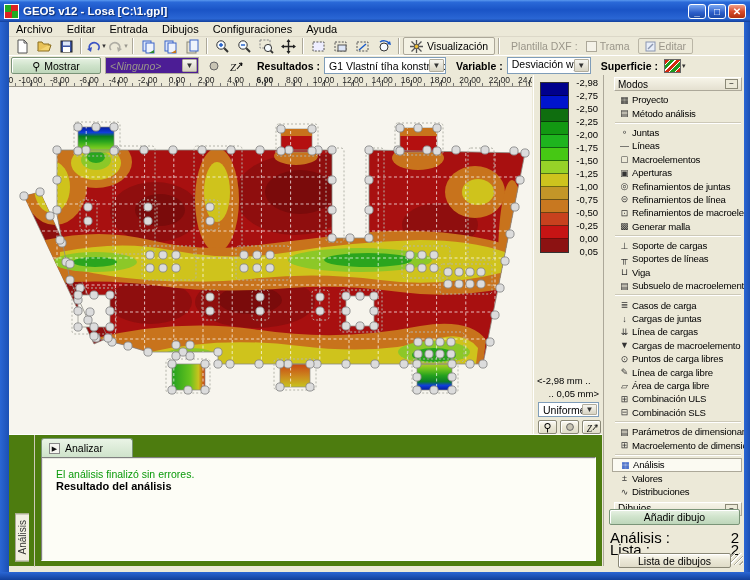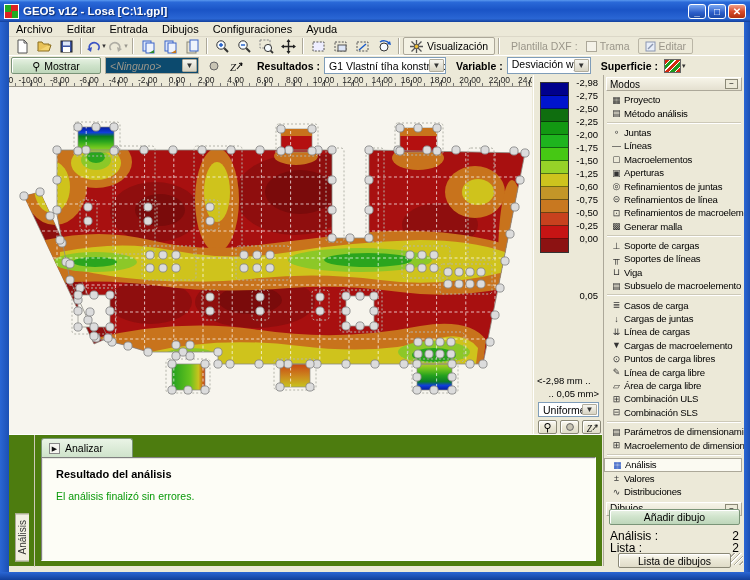--- a/index.html
+++ b/index.html
@@ -61,21 +61,21 @@
     border:1px solid #8a8876; background:linear-gradient(180deg,#fdfcf6,#ece9d8 45%,#e0dcc8);
     box-shadow:inset 1px 1px 0 #fff; border-radius:2px; font-size:10.5px;
     display:flex; align-items:center; justify-content:center; gap:4px;
   }
   .btn-green { background:linear-gradient(180deg,#e8f2e4,#cfe3cb 50%,#bed6ba); border:1px solid #7a9478; }
   .combo { height:17px; background:#fff; border:1px solid #7f9db9; display:flex; align-items:center;
     font-size:10.5px; padding-left:4px; position:relative; white-space:nowrap; overflow:hidden; }
   .combo .arrow { position:absolute; right:1px; top:1px; bottom:1px; width:15px;
     background:linear-gradient(180deg,#f6f5ef,#d8d4c4); border:1px solid #b0ac9c; border-radius:1px;
     font-size:8px; display:flex; align-items:center; justify-content:center; color:#333; }
-  .combo.disabled { background:#0c4a6e; color:#9a968a; border-color:#b0ac9c; }
+  .combo.disabled { background:#4c1d95; color:#9a968a; border-color:#b0ac9c; }
   .boldlbl { font-weight:bold; margin:0 4px 0 10px; white-space:nowrap; }
 
   
   #ruler {
     position:absolute; left:9px; top:75px; width:523px; height:12px;
     background:#ece9d8; border-bottom:1px solid #9a968a; overflow:hidden;
     background-image:repeating-linear-gradient(90deg, transparent 0 6.3px, #777 6.3px 7.3px);
     background-size:100% 3px; background-position:0 100%; background-repeat:no-repeat;
   }
   .ruler-label { position:absolute; top:0; font-size:8.5px; color:#222; transform:translateX(-50%); white-space:nowrap; }
@@ -94,38 +94,38 @@
   .band:last-child { border-bottom:none; }
   .legend-value { position:absolute; right:4px; width:30px; text-align:right; font-size:9.5px; }
   .legend-range { position:absolute; font-size:9.5px; }
   #legend-select { position:absolute; left:4px; top:327px; width:61px; height:15px; }
   .legend-btnrow { position:absolute; left:4px; top:345px; display:flex; gap:3px; }
   .lbtn { width:19px; height:14px; }
 
   
   #sidebar {
     position:absolute; left:603px; top:75px; width:141px; height:491px;
-    background:#ece9d8; border-left:1px solid #aca899; font-size:9.6px;
+    background:#ece9d8; border-left:1px solid #aca899; font-size:9.6px;padding-left:8px;
   }
   .panel-header {
     height:14px; margin:2px 2px 1px 2px; padding:0 3px; display:flex; align-items:center;
     border:1px solid #fff; border-right-color:#aca899; border-bottom-color:#aca899;
     background:linear-gradient(180deg,#f6f4e8,#e4e0d0); font-size:10px;
   }
   .panel-header .hdr-label { flex:1; }
   .min-box { width:13px; height:10px; border:1px solid #8a8876; background:#ece9d8;
     font-size:8px; line-height:8px; text-align:center; }
   .mode-group { padding:1px 0; }
   .group-sep { height:2px; margin:1px 3px; border-top:1px solid #cdc9b8; border-bottom:1px solid #fff; }
   .mode-item { display:flex; align-items:center; height:13.4px; padding-left:5px; white-space:nowrap; overflow:hidden; }
   .mode-item .micon { width:15px; font-size:9px; color:#333; text-align:center; flex:0 0 15px; }
   .mode-item .mlabel { letter-spacing:-0.2px; }
   .mode-item.sel { background:#fbfaf2; border:1px solid #aca899; height:14px; margin-right:2px; }
   .mode-item.sel .micon { color:#1a4ac0; }
-  #dibujos-rows { font-size:12px; padding:2px 6px; }
+  #dibujos-rows { font-size:15px; padding:2px 6px; }
   .drow { display:flex; height:12px; }
   .drow .dlabel { flex:1; }
   #btn-anadir { position:absolute; left:5px; top:434px; width:131px; height:16px; }
   #btn-lista { position:absolute; left:14px; top:478px; width:113px; height:15px; }
   #grip { position:absolute; right:1px; bottom:1px; width:12px; height:12px;
     background:repeating-linear-gradient(135deg, transparent 0 2px, #aca899 2px 3px, #fff 3px 4px); }
 
   
   #bottom {
     position:absolute; left:9px; top:434px; width:593px; height:132px;
@@ -364,21 +364,21 @@
       <span class="ruler-label" style="left: 109.4px;">-4,00</span>
       <span class="ruler-tick" style="left: 109.4px;"></span>
       <span class="ruler-label" style="left: 138.7px;">-2,00</span>
       <span class="ruler-tick" style="left: 138.7px;"></span>
       <span class="ruler-label" style="left: 168px;">0,00</span>
       <span class="ruler-tick" style="left: 168px;"></span>
       <span class="ruler-label" style="left: 197.3px;">2,00</span>
       <span class="ruler-tick" style="left: 197.3px;"></span>
       <span class="ruler-label" style="left: 226.6px;">4,00</span>
       <span class="ruler-tick" style="left: 226.6px;"></span>
-      <span class="ruler-label" style="left: 255.9px;">6,00</span>
+      <span class="ruler-label" style="left: 255.9px; font-weight: bold;">6,00</span>
       <span class="ruler-tick" style="left: 255.9px;"></span>
       <span class="ruler-label" style="left: 285.2px;">8,00</span>
       <span class="ruler-tick" style="left: 285.2px;"></span>
       <span class="ruler-label" style="left: 314.5px;">10,00</span>
       <span class="ruler-tick" style="left: 314.5px;"></span>
       <span class="ruler-label" style="left: 343.8px;">12,00</span>
       <span class="ruler-tick" style="left: 343.8px;"></span>
       <span class="ruler-label" style="left: 373.1px;">14,00</span>
       <span class="ruler-tick" style="left: 373.1px;"></span>
       <span class="ruler-label" style="left: 402.4px;">16,00</span>
@@ -736,26 +736,26 @@
       </div>
     <div id="legend-labels">
         <div class="legend-value" style="top: 2px;">-2,98</div>
         <div class="legend-value" style="top: 15px; margin-left: 40px;">-2,75</div>
         <div class="legend-value" style="top: 28px;">-2,50</div>
         <div class="legend-value" style="top: 41px;">-2,25</div>
         <div class="legend-value" style="top: 54px;">-2,00</div>
         <div class="legend-value" style="top: 67px;">-1,75</div>
         <div class="legend-value" style="top: 80px;">-1,50</div>
         <div class="legend-value" style="top: 93px;">-1,25</div>
-        <div class="legend-value" style="top: 106px;">-0,60</div>
+        <div class="legend-value" style="top: 106px;">-1,00</div>
         <div class="legend-value" style="top: 119px;">-0,75</div>
         <div class="legend-value" style="top: 132px;">-0,50</div>
         <div class="legend-value" style="top: 145px;">-0,25</div>
         <div class="legend-value" style="top: 158px;">0,00</div>
-        <div class="legend-value" style="top: 171px; margin-top: 44px;">0,05</div>
+        <div class="legend-value" style="top: 171px;">0,05</div>
       </div>
     <div class="legend-range" style="left:3px;top:300px;">&lt;-2,98 mm ..</div>
     <div class="legend-range" style="right:3px;top:313px;">.. 0,05 mm&gt;</div>
     <div class="combo" id="legend-select">
       <span>Uniforme</span>
         <span class="arrow">▼</span>
     </div>
     <div class="legend-btnrow">
       <div class="btn3d lbtn">
           <span class="wrench-glyph">⚲</span>
@@ -935,18 +935,18 @@
 
   <div id="bottom">
     <div id="vtab">
       <span class="vtext">Análisis</span>
     </div>
     <div id="analizar-tab">
       <span class="play-icon">▶</span>
       <span>Analizar</span>
     </div>
     <div id="result-box">
+      <div id="result-msg">El análisis finalizó sin errores.</div>
       <div id="result-title">Resultado del análisis</div>
-      <div id="result-msg">El análisis finalizó sin errores.</div>
     </div>
   </div>
 
 </div>
 
 </body></html>

